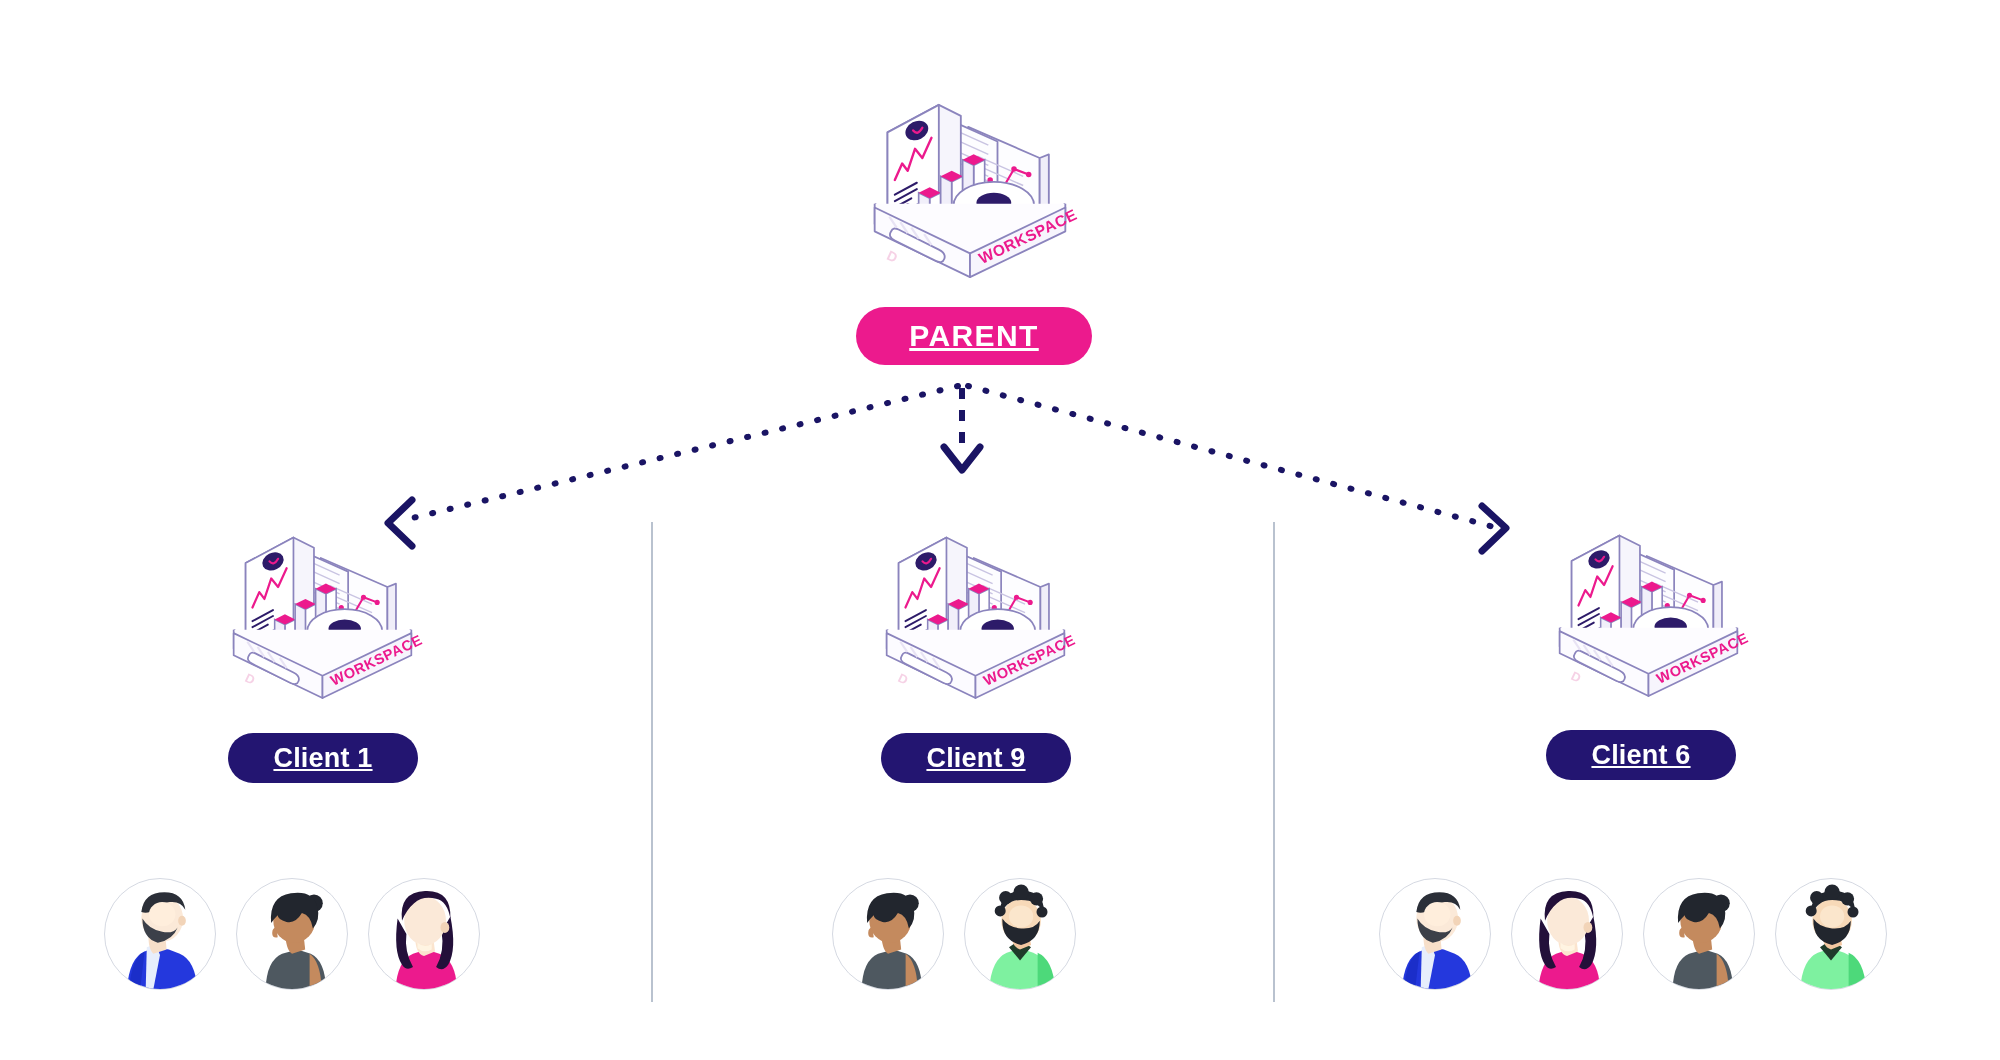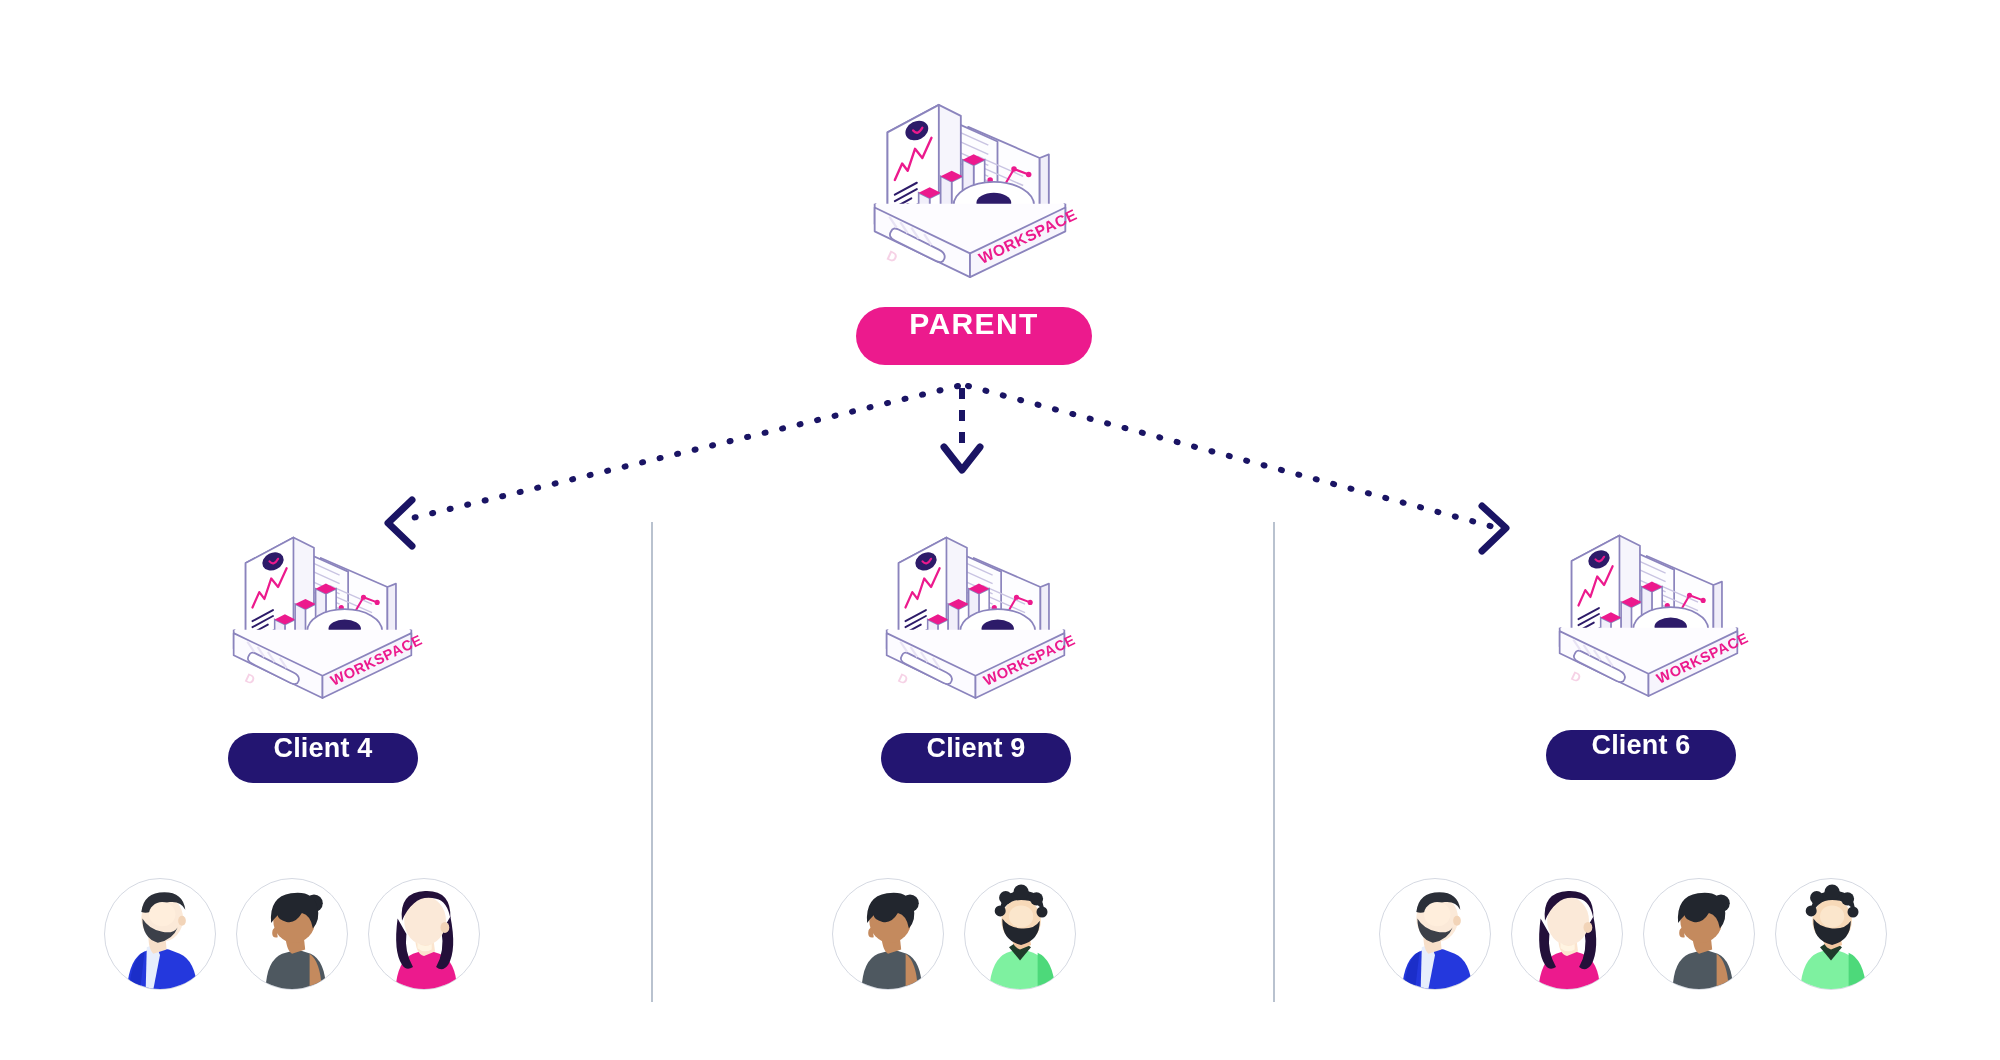--- a/index.html
+++ b/index.html
@@ -29,27 +29,28 @@
   
   .workspace {
     position: absolute;
   }
   .workspace svg { display: block; }
 
   
   .badge {
     position: absolute;
     display: flex;
-    align-items: flex-start;
+    align-items: center;
     justify-content: center;
     border-radius: 999px;
     color: #ffffff;
     letter-spacing: 0.5px;
     box-sizing: border-box;
     user-select: none;
+    text-decoration: underline;
   }
   .badge-parent {
     background: #ec1a8d;
     font-size: 30px;
     font-weight: 600;
     letter-spacing: 1.4px;
   }
   .badge-client {
     background: #231571;
     font-size: 27px;
@@ -287,21 +288,21 @@
         <line x1="44" y1="166" x2="52" y2="178"></line>
         <line x1="56" y1="172" x2="64" y2="184"></line>
         <line x1="70" y1="179" x2="78" y2="191"></line>
       </g>
       <text x="28" y="206" fill="#f6d2e6" font-family="'Liberation Sans',sans-serif" font-size="15" font-weight="700" transform="rotate(25 28 206)">D</text>
       <text x="133" y="212" fill="#ec1a8d" font-family="'Liberation Sans',sans-serif" font-size="17" font-weight="700" letter-spacing="0.6" transform="rotate(-25.5 133 212)">WORKSPACE</text>
     </svg>
   </div>
 
   <div class="badge badge-client" style="left:228px; top:733px; width:190px; height:50px;">
-    <span>Client 4</span>
+    <span>Client 1</span>
   </div>
 
   <div class="avatar" style="left:104px; top:878px;">
     <svg viewBox="0 0 100 100">
       <path d="M20 100 q2 -28 16 -34 l10 -4 l12 2 l10 4 q14 6 16 32 Z" fill="#2438dd"></path>
       <path d="M38 62 l8 -3 l4 10 l-6 31 l-7 0 Z" fill="#e7eefc"></path>
       <path d="M36 66 q-12 6 -14 34 l10 0 Z" fill="#1b2ec9"></path>
       <path d="M40 44 q-2 18 4 24 l12 -4 l-2 -22 Z" fill="#f7dfc9"></path>
       <ellipse cx="52" cy="36" rx="19" ry="21" fill="#fbe9d8"></ellipse>
       <path d="M34 36 q0 18 14 22 q14 -3 18 -14 q-4 6 -14 4 q-12 -2 -18 -12 Z" fill="#3c4049"></path>

